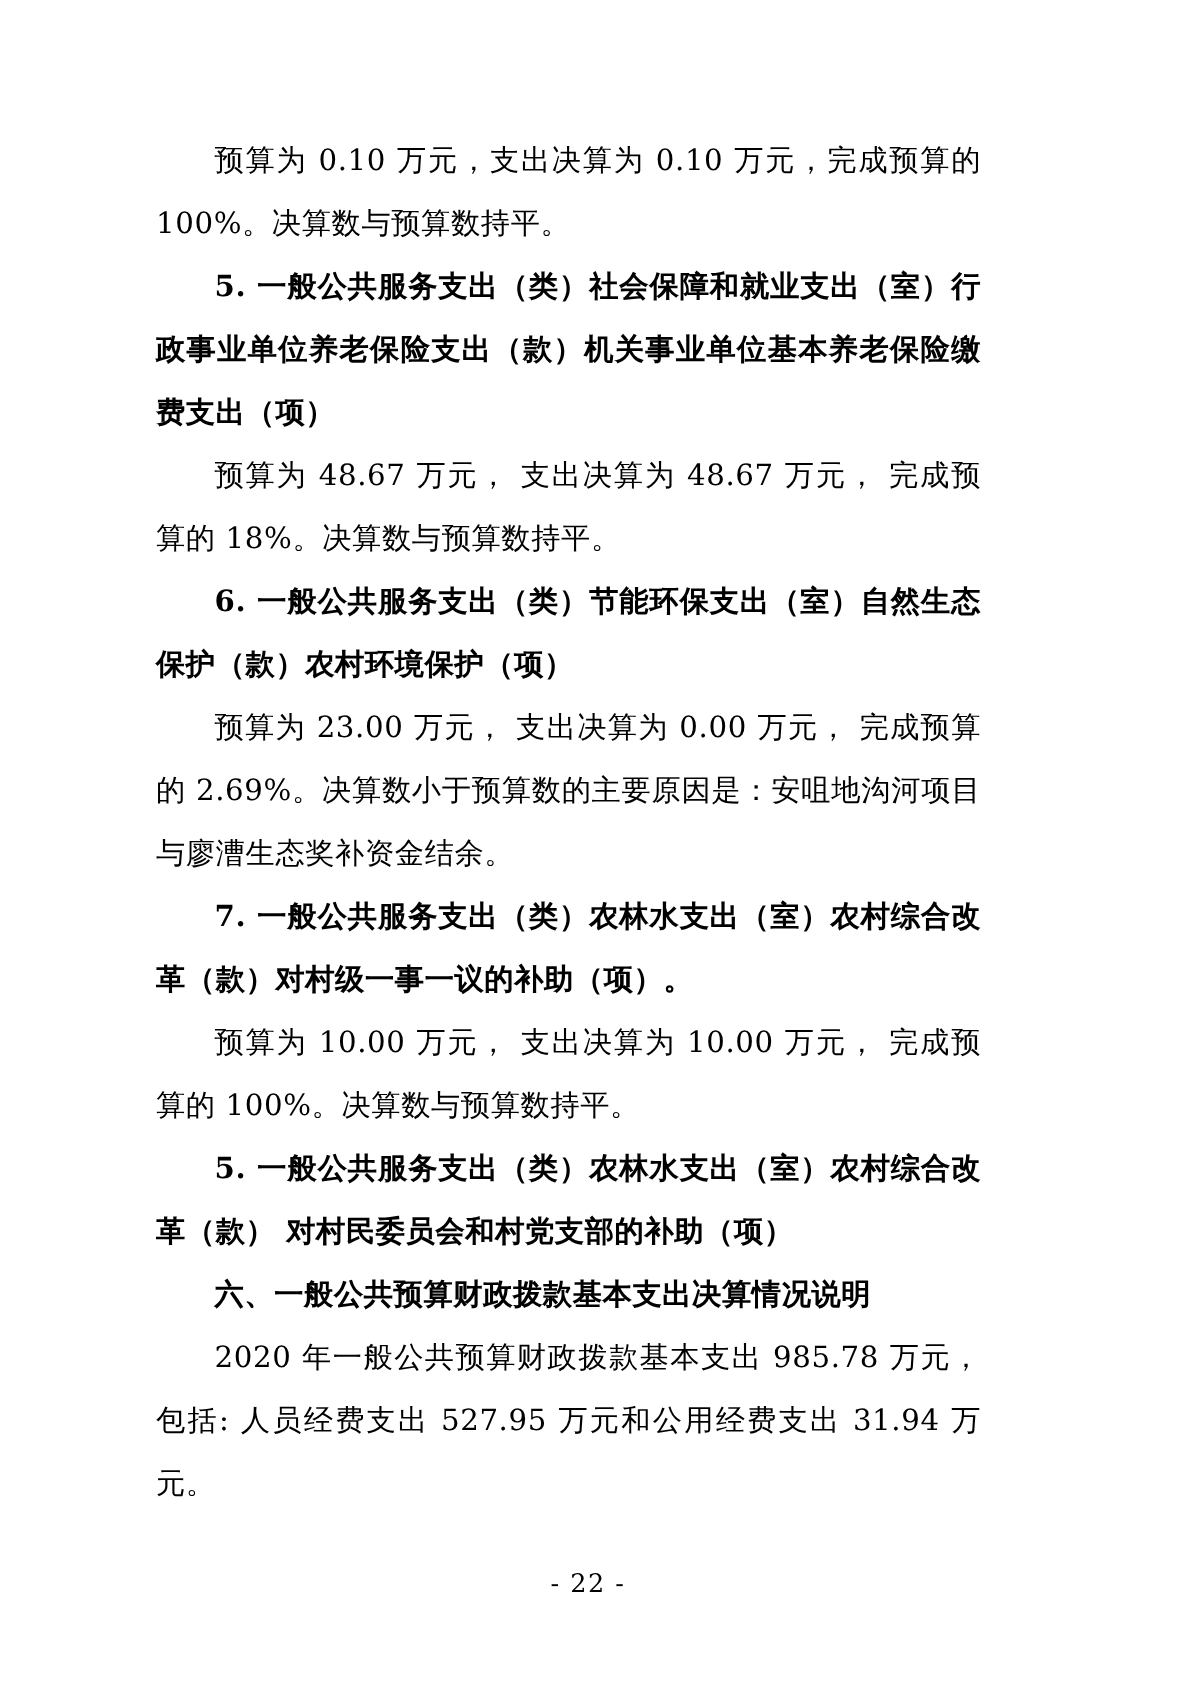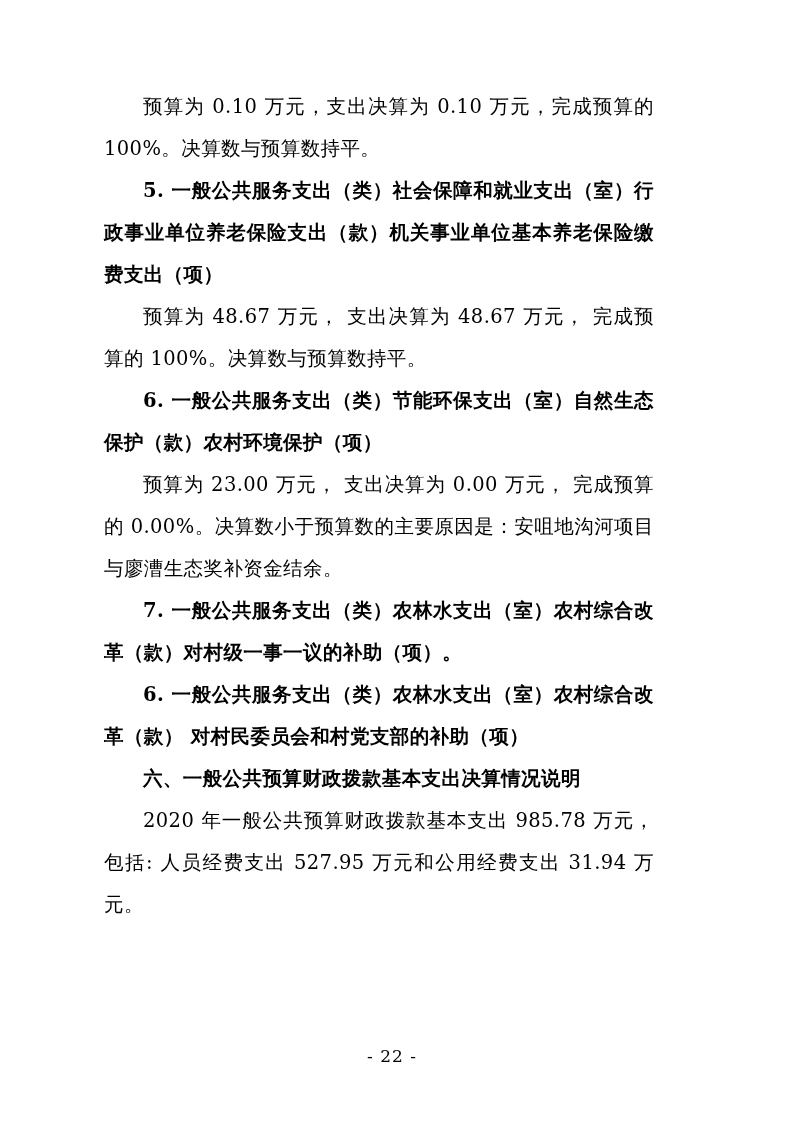--- a/index.html
+++ b/index.html
@@ -55,23 +55,24 @@
   }
 </style>
 </head>
 <body>
 
 <div class="page">
   <div class="doc-body">
 
     <p class="para">预算为 0.10 万元，支出决算为 0.10 万元，完成预算的 100%。决算数与预算数持平。</p>
     <p class="heading">5. 一般公共服务支出（类）社会保障和就业支出（室）行政事业单位养老保险支出（款）机关事业单位基本养老保险缴费支出（项）</p>
-    <p class="para">预算为 48.67 万元， 支出决算为 48.67 万元， 完成预算的 100%。决算数与预算数持平。</p>
+    <p class="para">预算为 48.67 万元， 支出决算为 48.67 万元， 完成预算的 18%。决算数与预算数持平。</p>
     <p class="heading">6. 一般公共服务支出（类）节能环保支出（室）自然生态保护（款）农村环境保护（项）</p>
-    <p class="para">预算为 23.00 万元， 支出决算为 0.00 万元， 完成预算的 0.00%。决算数小于预算数的主要原因是：安咀地沟河项目与廖漕生态奖补资金结余。</p>
+    <p class="para">预算为 23.00 万元， 支出决算为 0.00 万元， 完成预算的 2.69%。决算数小于预算数的主要原因是：安咀地沟河项目与廖漕生态奖补资金结余。</p>
     <p class="heading">7. 一般公共服务支出（类）农林水支出（室）农村综合改革（款）对村级一事一议的补助（项）。</p>
-    <p class="heading">6. 一般公共服务支出（类）农林水支出（室）农村综合改革（款） 对村民委员会和村党支部的补助（项）</p>
+    <p class="para">预算为 10.00 万元， 支出决算为 10.00 万元， 完成预算的 100%。决算数与预算数持平。</p>
+    <p class="heading">5. 一般公共服务支出（类）农林水支出（室）农村综合改革（款） 对村民委员会和村党支部的补助（项）</p>
     <p class="heading">六、一般公共预算财政拨款基本支出决算情况说明</p>
     <p class="para">2020 年一般公共预算财政拨款基本支出 985.78 万元，包括: 人员经费支出 527.95 万元和公用经费支出 31.94 万元。</p>
 
   </div>
   <div class="footer">- 22 -</div>
 </div>
 
 </body></html>

